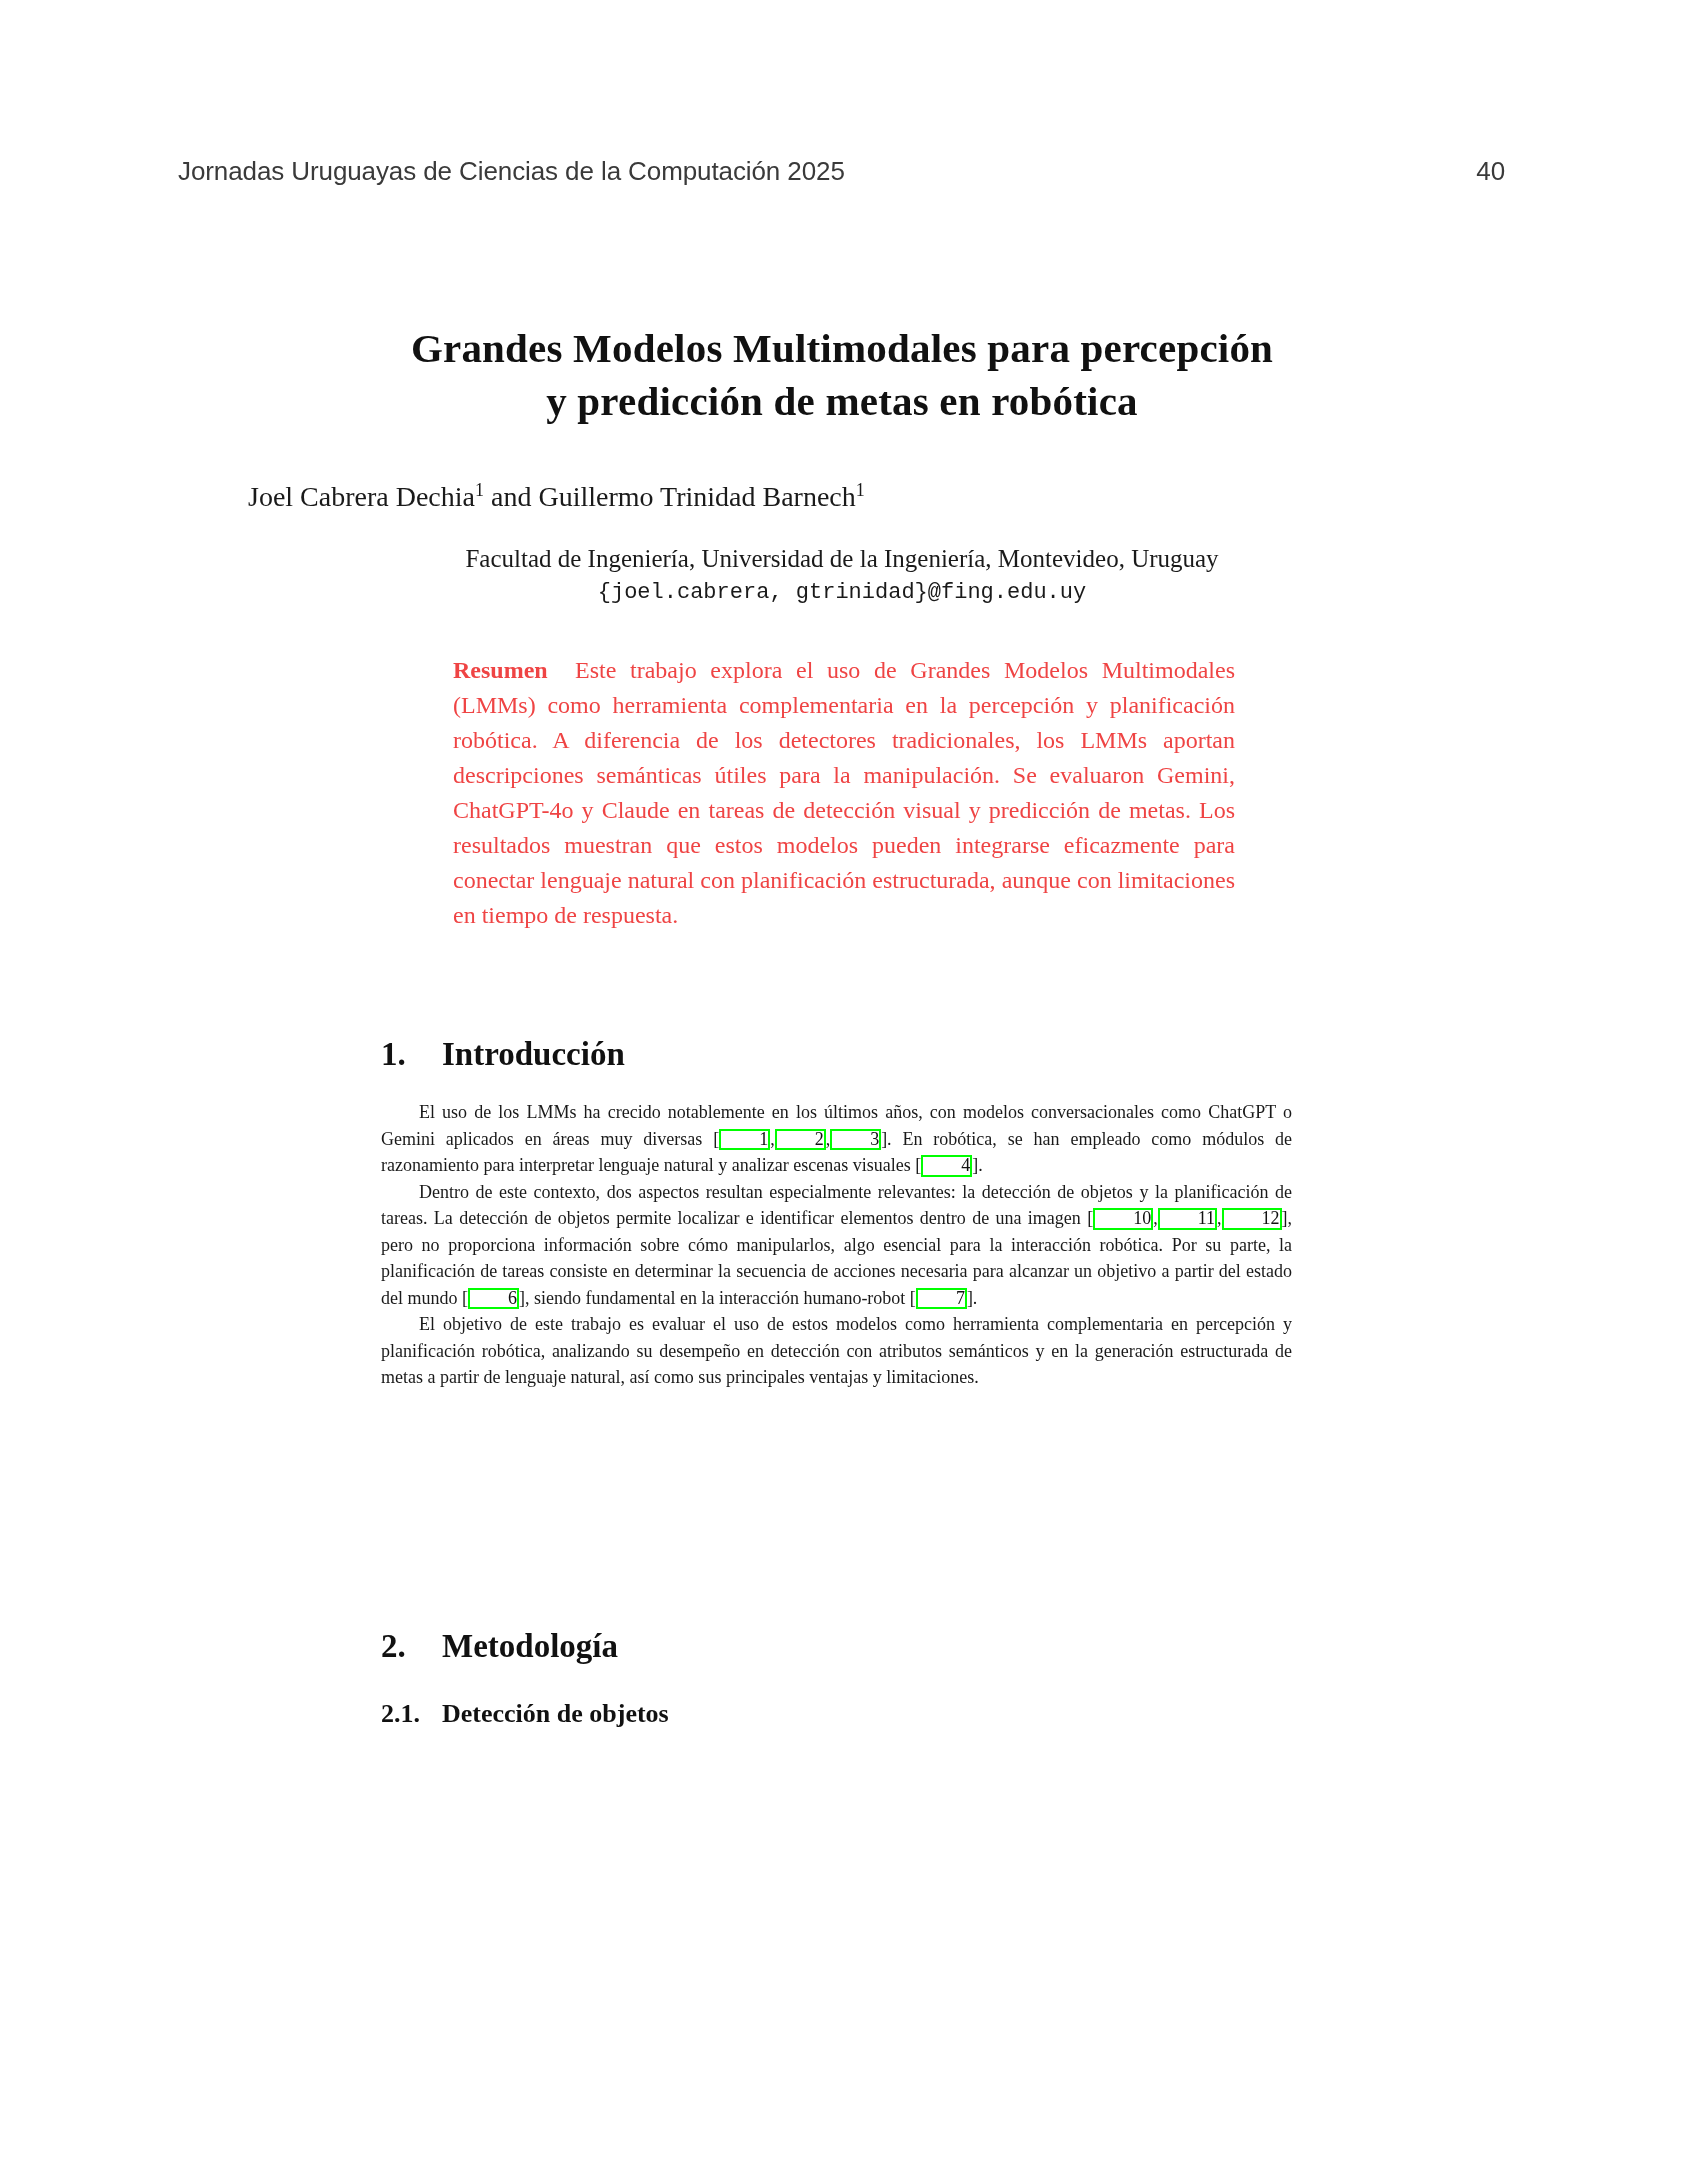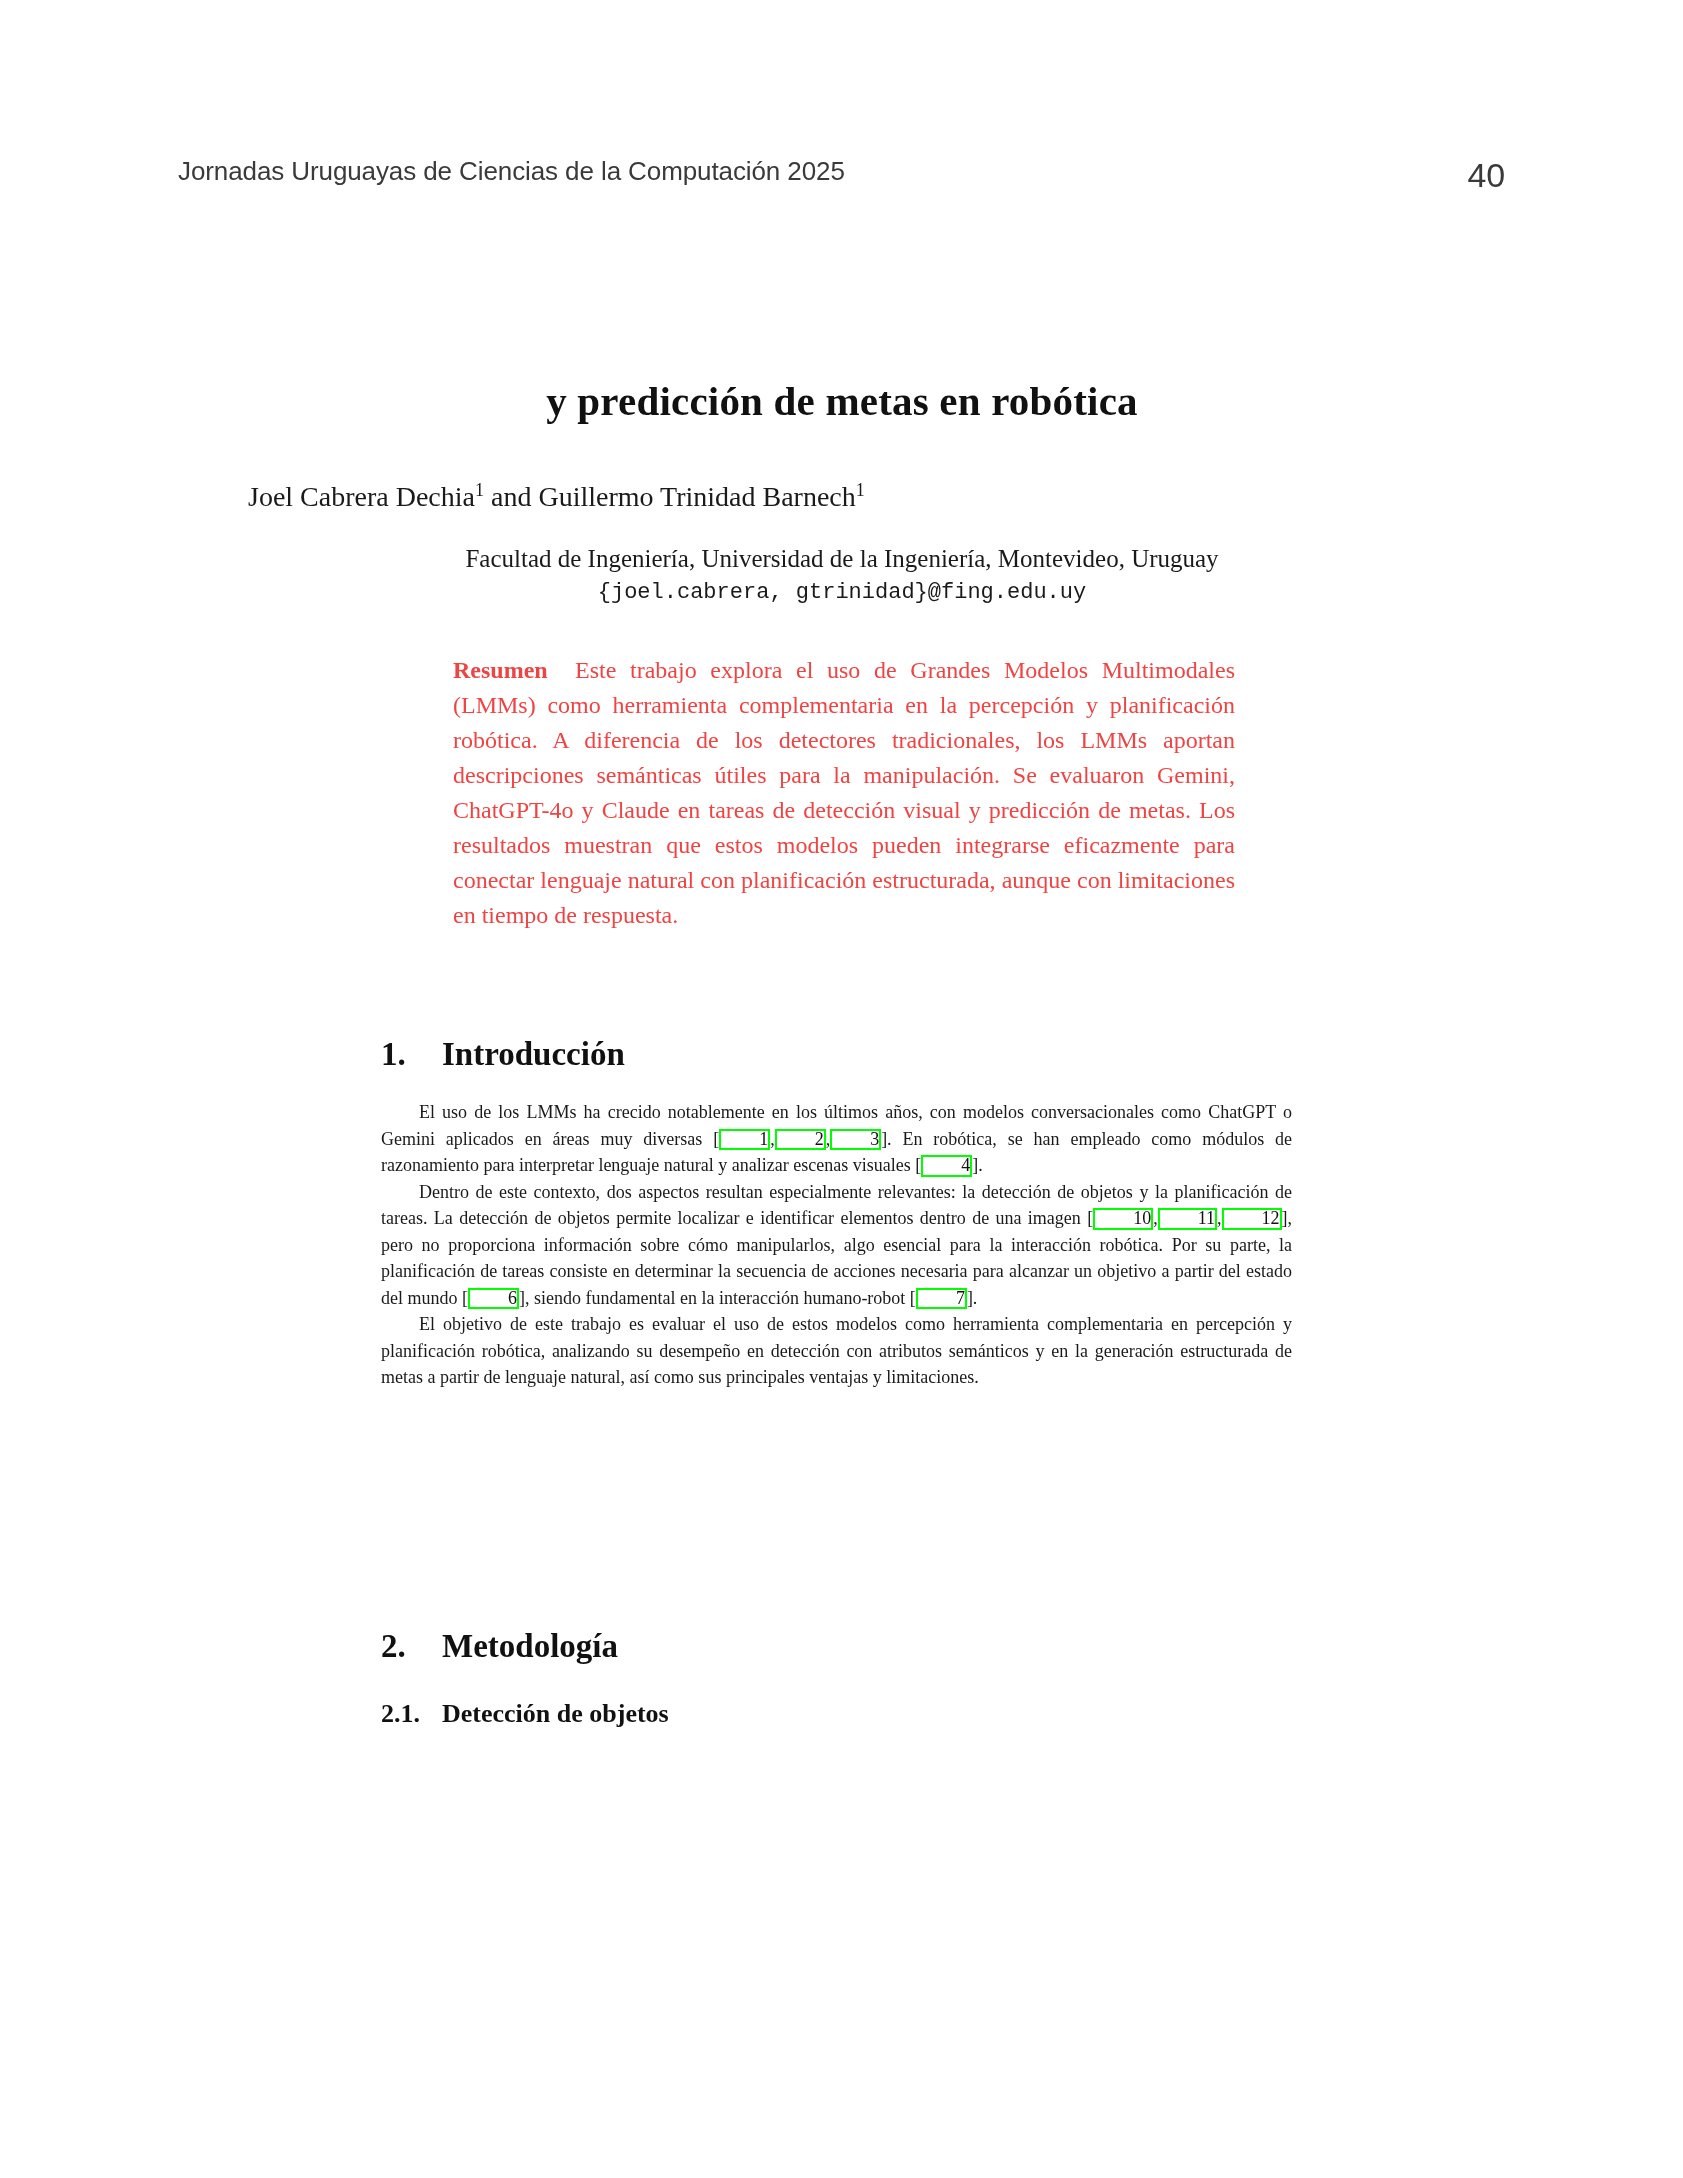--- a/index.html
+++ b/index.html
@@ -34,21 +34,21 @@
     justify-content: space-between;
     align-items: flex-start;
     font-family: "Liberation Sans", "DejaVu Sans", sans-serif;
     font-size: 26px;
     color: #3a3a3a;
     letter-spacing: -0.1px;
     gap: 12px;
   }
   .running-head .folio {
     font-family: "Liberation Sans", "DejaVu Sans", sans-serif;
-    font-size: 34px;
+    font-size: 26px;
     color: #3a3a3a;
   }
 
   
   .title-block {
     position: absolute;
     left: 248px;
     top: 322px;
     width: 1188px;
     text-align: center;
@@ -157,21 +157,21 @@
 
 <div class="page">
 
   <div class="running-head">
     <span>Jornadas Uruguayas de Ciencias de la Computación 2025</span>
     <span class="folio">40</span>
   </div>
 
   <div class="title-block">
     <h1 class="paper-title">
-      <br>
+      <span>Grandes Modelos Multimodales para percepción</span><br>
       <span>y predicción de metas en robótica</span>
     </h1>
   </div>
 
   <div class="authors">
     <span>Joel Cabrera Dechia</span><sup>1</sup><span> and </span><span>Guillermo Trinidad Barnech</span><sup>1</sup>
   </div>
 
   <div class="affiliation">
     <div>Facultad de Ingeniería, Universidad de la Ingeniería, Montevideo, Uruguay</div>

